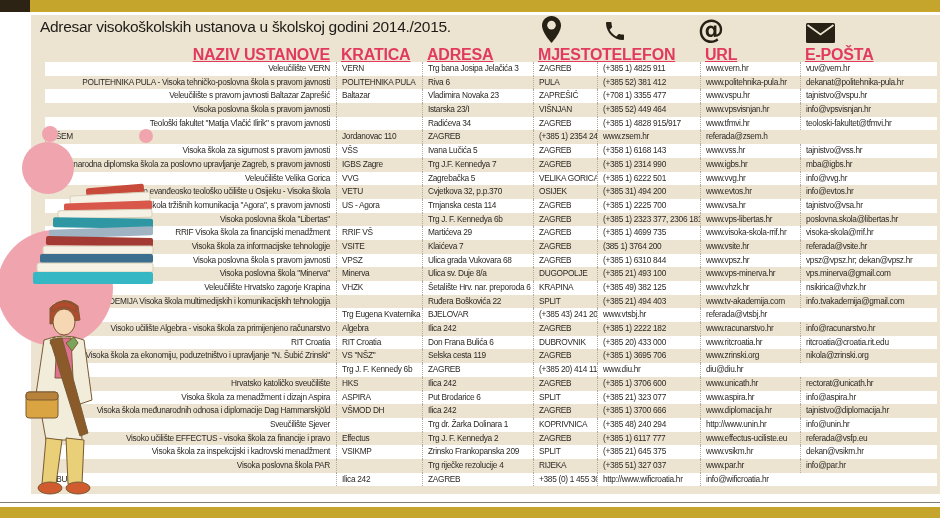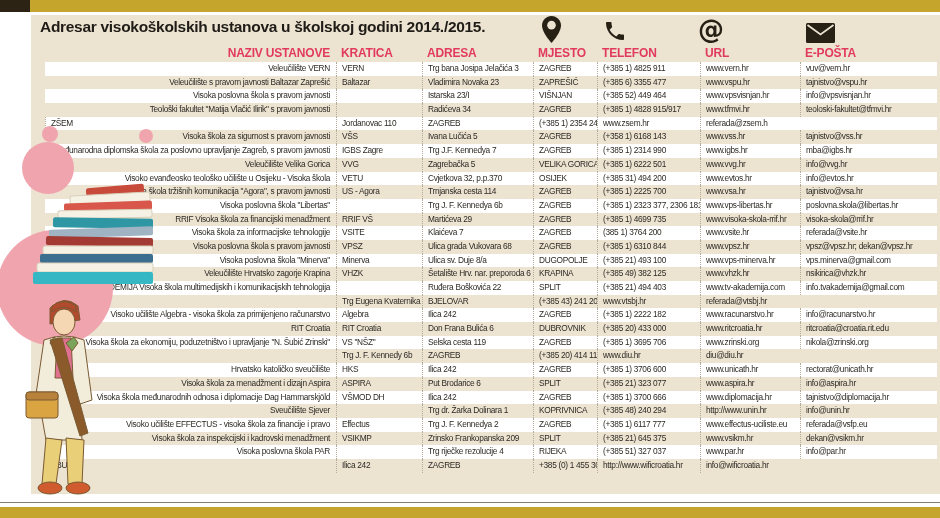--- a/index.html
+++ b/index.html
@@ -6,30 +6,30 @@
   body{background:#ffffff;font-family:"Liberation Sans",sans-serif;}
   #page{position:relative;width:940px;height:518px;background:#ffffff;overflow:hidden;}
 
   .gold-bar-top{position:absolute;left:0;top:0;width:940px;height:12px;background:#c5a52c;}
   .gold-bar-top .dark-chip{position:absolute;left:0;top:0;width:30px;height:12px;background:#2d2314;}
   .hairline{position:absolute;left:0;top:502px;width:940px;height:1px;background:#837f70;}
   .gold-bar-bottom{position:absolute;left:0;top:507px;width:940px;height:11px;background:#c5a52c;}
 
   .panel{position:absolute;left:31px;top:15px;width:909px;height:479px;background:#ece3d1;}
 
-  .title{position:absolute;left:40px;top:18px;font-size:15.5px;font-weight:bold;letter-spacing:-0.3px;color:#1f1c17;}
+  .title{position:absolute;left:40px;top:18px;font-size:15.5px;font-weight:normal;letter-spacing:-0.3px;color:#1f1c17;}
 
   
   .hicon{position:absolute;color:#262015;}
   .hicon svg{display:block;}
 
   
   .grid{display:grid;grid-template-columns:291px 86px 111px 64px 103px 100px 137px;}
   .headers{position:absolute;left:45px;top:46px;width:892px;height:14px;}
-  .hcell{font-size:12px;font-weight:bold;color:#e23a5f;letter-spacing:-0.2px;white-space:nowrap;padding-left:5px;}
+  .hcell{font-size:16px;font-weight:bold;color:#e23a5f;letter-spacing:-0.2px;white-space:nowrap;padding-left:5px;text-decoration:underline;}
   .hcell.first{text-align:right;padding-left:0;padding-right:6px;}
 
   .tbody{position:absolute;left:45px;top:62px;width:892px;}
   .row{height:13.7px;}
   .row:nth-child(odd){background:#ffffff;}
   .cell{font-size:8.3px;letter-spacing:-0.3px;line-height:13.7px;color:#2d2a25;white-space:nowrap;overflow:hidden;padding-left:5px;border-left:1px dotted #b3aa99;}
   .cell.c-name{text-align:right;padding-left:0;padding-right:6px;border-left:none;}
   .cell.c-kratica{font-weight:normal;}
 
   .decor{position:absolute;left:0;top:40px;pointer-events:none;}
@@ -80,27 +80,36 @@
     <div class="row grid">
       <div class="cell c-name">Veleučilište VERN</div>
       <div class="cell c-kratica">VERN</div>
       <div class="cell c-adresa">Trg bana Josipa Jelačića 3</div>
       <div class="cell c-mjesto">ZAGREB</div>
       <div class="cell c-telefon">(+385 1) 4825 911</div>
       <div class="cell c-url">www.vern.hr</div>
       <div class="cell c-eposta">vuv@vern.hr</div>
     </div>
 
+    <div class="row grid">
+      <div class="cell c-name">POLITEHNIKA PULA - Visoka tehničko-poslovna škola s pravom javnosti</div>
+      <div class="cell c-kratica">POLITEHNIKA PULA</div>
+      <div class="cell c-adresa">Riva 6</div>
+      <div class="cell c-mjesto">PULA</div>
+      <div class="cell c-telefon">(+385 52) 381 412</div>
+      <div class="cell c-url">www.politehnika-pula.hr</div>
+      <div class="cell c-eposta">dekanat@politehnika-pula.hr</div>
+    </div>
 
     <div class="row grid">
       <div class="cell c-name">Veleučilište s pravom javnosti Baltazar Zaprešić</div>
       <div class="cell c-kratica">Baltazar</div>
       <div class="cell c-adresa">Vladimira Novaka 23</div>
       <div class="cell c-mjesto">ZAPREŠIĆ</div>
-      <div class="cell c-telefon">(+385 6) 3355 477</div>
+      <div class="cell c-telefon">(+708 1) 3355 477</div>
       <div class="cell c-url">www.vspu.hr</div>
       <div class="cell c-eposta">tajnistvo@vspu.hr</div>
     </div>
 
     <div class="row grid">
       <div class="cell c-name">Visoka poslovna škola s pravom javnosti</div>
       <div class="cell c-kratica"></div>
       <div class="cell c-adresa">Istarska 23/I</div>
       <div class="cell c-mjesto">VIŠNJAN</div>
       <div class="cell c-telefon">(+385 52) 449 464</div>

